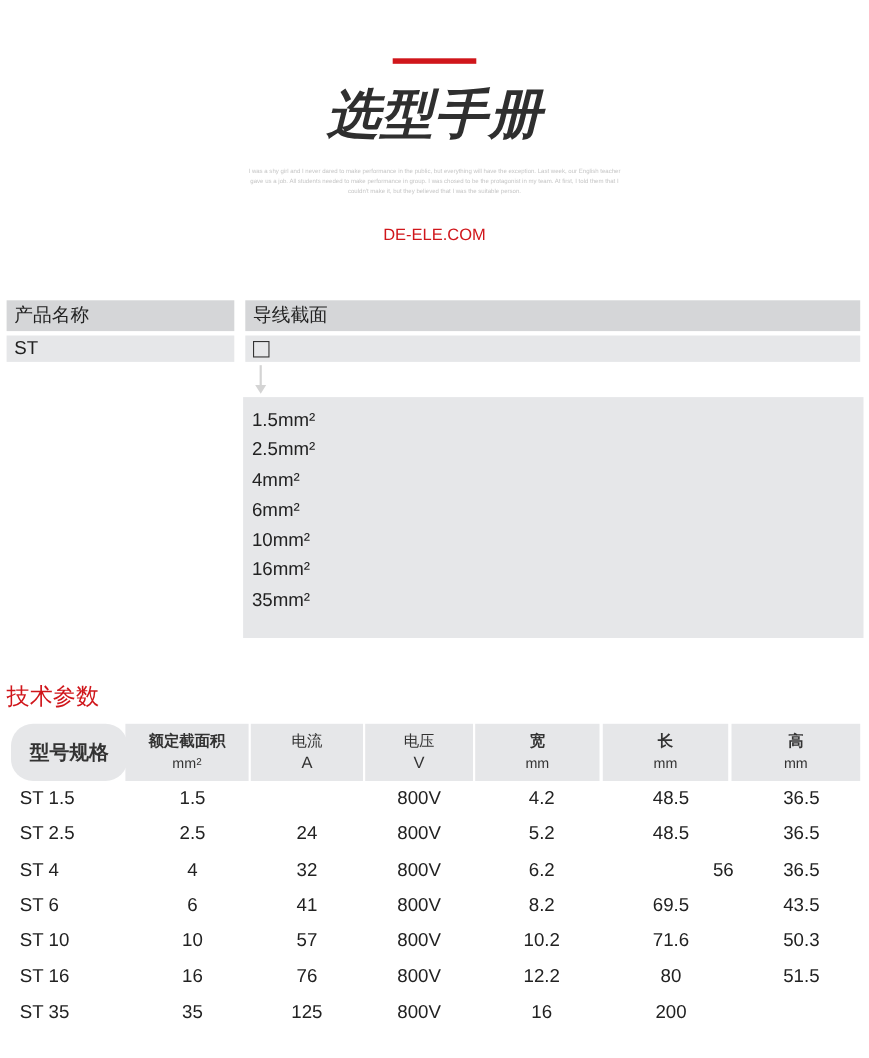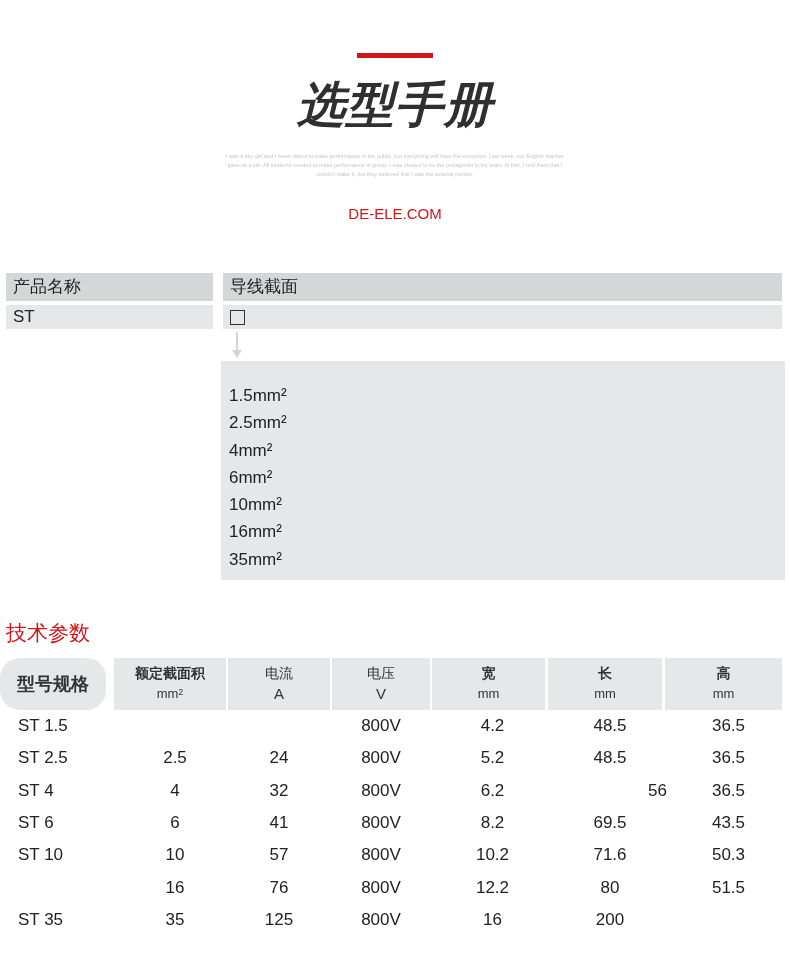--- a/index.html
+++ b/index.html
@@ -42,21 +42,21 @@
       position: absolute; left: 236px; top: 332px; width: 2px; height: 22px; background: #d4d4d4;
     }
     .arrow-head {
       position: absolute; left: 232px; top: 350px; width: 0; height: 0;
       border-left: 5px solid transparent; border-right: 5px solid transparent;
       border-top: 8px solid #d4d4d4;
     }
 
     .options-box {
       position: absolute; left: 221px; top: 361px; width: 564px; height: 219px;
-      background: #e6e7e9; padding-top: 21px;
+      background: #e6e7e9; padding-top: 7px;
     }
     .option-item {
       display: block; padding-left: 8px; font-size: 17px; line-height: 27.3px; color: #222;
     }
 
     
     .section-title {
       position: absolute; left: 6px; top: 619px;
       font-family: "DejaVu Sans", sans-serif;
       font-size: 21px; line-height: 28px; color: #d0161b; font-weight: normal;
@@ -106,21 +106,21 @@
     <span class="option-item">6mm²</span>
     <span class="option-item">10mm²</span>
     <span class="option-item">16mm²</span>
     <span class="option-item">35mm²</span>
   </div>
 
   <div class="section-title">技术参数</div>
 
   <div>
 
-    <div class="th single" style="left:0;width:106px;border-radius:20px;">型号规格</div>
+    <div class="th single" style="left:10px;width:106px;border-radius:20px;">型号规格</div>
     <div class="th bold" style="left:114px;width:112px;">
       <span class="l1">额定截面积</span>
       <span class="l2 small"><span>mm</span><sup>2</sup></span>
     </div>
     <div class="th" style="left:228px;width:102px;">
       <span class="l1">电流</span>
       <span class="l2">A</span>
     </div>
     <div class="th" style="left:332px;width:98px;">
       <span class="l1">电压</span>
@@ -134,20 +134,21 @@
       <span class="l1">长</span>
       <span class="l2 small">mm</span>
     </div>
     <div class="th bold" style="left:665px;width:117px;">
       <span class="l1">高</span>
       <span class="l2 small">mm</span>
     </div>
 
     <div class="tr" style="top:710px;">
       <div class="td first" style="left:6px;width:106px;">ST 1.5</div>
+      <div class="td" style="left:114px;width:122px;">1.5</div>
       <div class="td" style="left:332px;width:98px;">800V</div>
       <div class="td" style="left:436px;width:113px;">4.2</div>
       <div class="td" style="left:553px;width:114px;">48.5</div>
       <div class="td" style="left:670px;width:117px;">36.5</div>
     </div>
     <div class="tr" style="top:742.3px;">
       <div class="td first" style="left:6px;width:106px;">ST 2.5</div>
       <div class="td" style="left:114px;width:122px;">2.5</div>
       <div class="td" style="left:228px;width:102px;">24</div>
       <div class="td" style="left:332px;width:98px;">800V</div>
@@ -176,20 +177,21 @@
     <div class="tr" style="top:839.2px;">
       <div class="td first" style="left:6px;width:106px;">ST 10</div>
       <div class="td" style="left:114px;width:122px;">10</div>
       <div class="td" style="left:228px;width:102px;">57</div>
       <div class="td" style="left:332px;width:98px;">800V</div>
       <div class="td" style="left:436px;width:113px;">10.2</div>
       <div class="td" style="left:553px;width:114px;">71.6</div>
       <div class="td" style="left:670px;width:117px;">50.3</div>
     </div>
     <div class="tr" style="top:871.5px;">
+      <div class="td first" style="left:6px;width:106px;">ST 16</div>
       <div class="td" style="left:114px;width:122px;">16</div>
       <div class="td" style="left:228px;width:102px;">76</div>
       <div class="td" style="left:332px;width:98px;">800V</div>
       <div class="td" style="left:436px;width:113px;">12.2</div>
       <div class="td" style="left:553px;width:114px;">80</div>
       <div class="td" style="left:670px;width:117px;">51.5</div>
     </div>
     <div class="tr" style="top:903.8px;">
       <div class="td first" style="left:6px;width:106px;">ST 35</div>
       <div class="td" style="left:114px;width:122px;">35</div>

